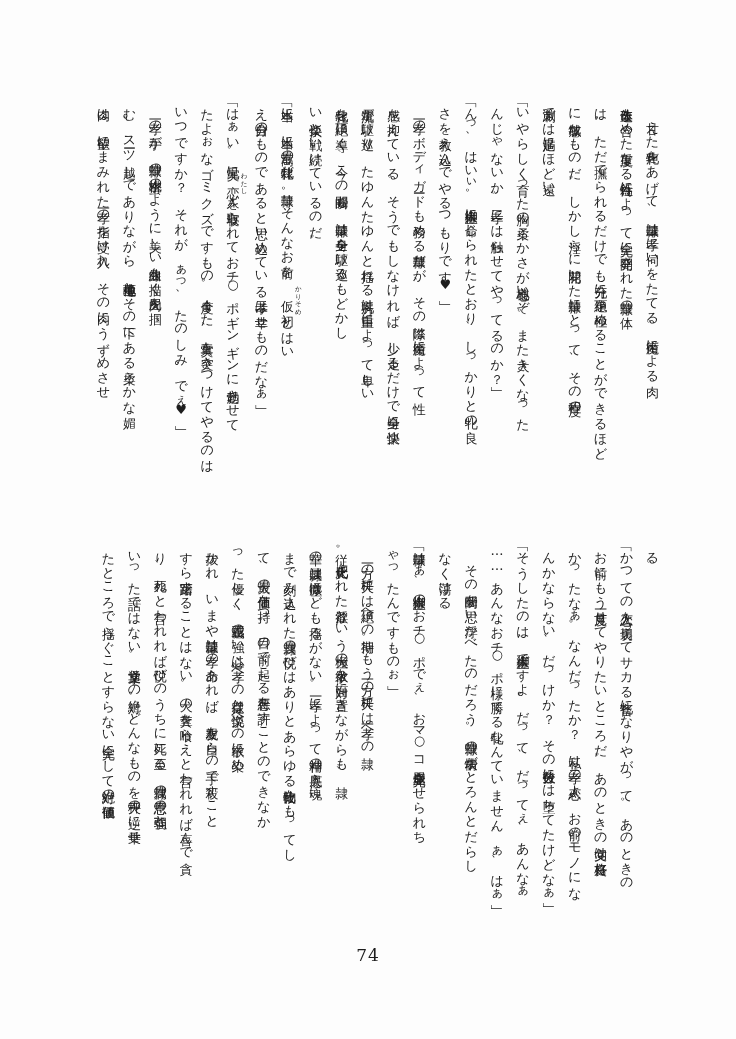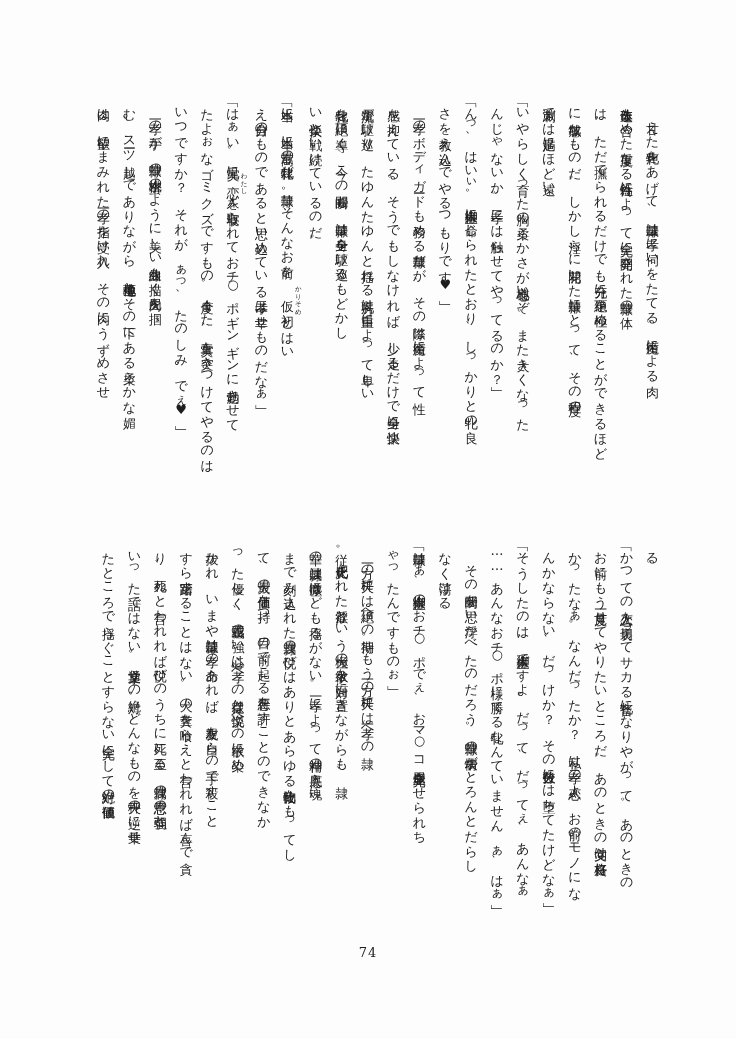--- a/index.html
+++ b/index.html
@@ -40,21 +40,21 @@
     letter-spacing: 0;
     -webkit-text-orientation: upright;
     text-orientation: upright;
   }
   .page-number {
     position: absolute;
     top: 945px;
     left: 0;
     width: 736px;
     text-align: center;
-    font-size: 13px;
+    font-size: 17px;
     letter-spacing: 1px;
     color: var(--ink, #1d1d1d);
   }
 </style>
 </head>
 <body>
 
 <div class="page">
   <div class="text-block block-upper">
       <div class="tline indent">甘えた牝声をあげて、隷華は一孝に伺いをたてる。魔術による肉</div>

